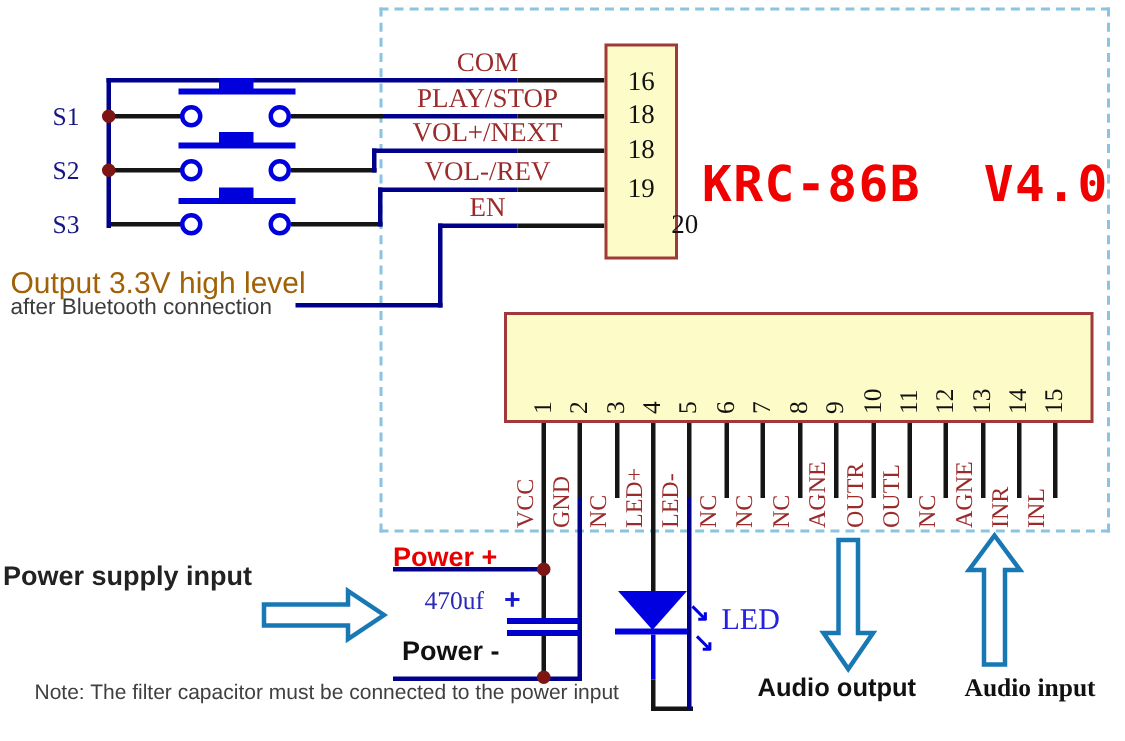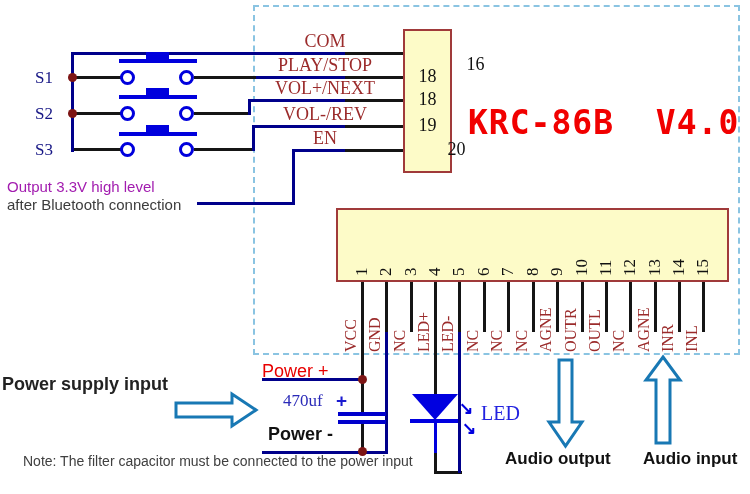--- a/index.html
+++ b/index.html
@@ -86,36 +86,36 @@
   <div class="tab" style="left:146px;top:125px;"></div>
   <div class="bar" style="left:119px;top:132px;width:78px;"></div>
   <div class="circle" style="left:120px;top:142px;"></div>
   <div class="circle" style="left:179px;top:142px;"></div>
 
   <div class="swlabel" style="top:68px;">S1</div>
   <div class="swlabel" style="top:104px;">S2</div>
   <div class="swlabel" style="top:140px;">S3</div>
 
   <div class="ybox" style="left:403px;top:29px;width:49px;height:144px;"></div>
-  <div class="upnum" style="top:54px;padding-left:48px;">16</div>
+  <div class="upnum" style="top:44px;">16</div>
   <div class="upnum" style="top:66px;">18</div>
   <div class="upnum" style="top:89px;">18</div>
   <div class="upnum" style="top:115px;">19</div>
   <div class="upnum" style="top:139px;margin-left:29px;">20</div>
 
   <div class="uplabel" style="top:31px;">COM</div>
   <div class="uplabel" style="top:55px;">PLAY/STOP</div>
   <div class="uplabel" style="top:78px;font-family:Liberation Serif, serif;">VOL+/NEXT</div>
   <div class="uplabel" style="top:128px;">EN</div>
   <div class="uplabel" style="top:104px;">VOL-/REV</div>
 
   <div class="abs" style="left:468px;top:103px;font-family:'DejaVu Sans Mono', monospace;font-size:33px;font-weight:bold;color:#f10000;white-space:pre;letter-spacing:1px;">KRC-86B  V4.0</div>
 
 
-  <div class="blacktxt" style="left:7px;top:178px;font-size:15px;color:#a21caf;">Output 3.3V high level</div>
+  <div class="blacktxt" style="left:7px;top:178px;font-size:20px;color:#a16207;">Output 3.3V high level</div>
   <div class="blacktxt" style="left:7px;top:196px;font-size:15px;color:#3c3c3c;">after Bluetooth connection</div>
 
   <div class="ybox" style="left:336px;top:208px;width:393px;height:74px;"></div>
 
   <div class="pinnum" style="left:332px;top:236px;">1</div>
   <div class="pinnum" style="left:356px;top:236px;">2</div>
   <div class="pinnum" style="left:381px;top:236px;">3</div>
   <div class="pinnum" style="left:405px;top:236px;">4</div>
   <div class="pinnum" style="left:429px;top:236px;">5</div>
   <div class="pinnum" style="left:454px;top:236px;">6</div>
@@ -164,21 +164,21 @@
   <div class="wire blk" style="left:361px;top:332px;width:3px;height:82px;"></div>
   <div class="wire blk" style="left:361px;top:422px;width:3px;height:30px;"></div>
   <div class="wire navy" style="left:385px;top:332px;width:3px;height:122px;"></div>
   <div class="wire navy" style="left:262px;top:378px;width:101px;height:3px;"></div>
   <div class="wire navy" style="left:262px;top:451px;width:126px;height:3px;"></div>
   <div class="plate" style="left:338px;top:412px;"></div>
   <div class="plate" style="left:338px;top:420px;"></div>
   <div class="dot" style="left:358px;top:375px;"></div>
   <div class="dot" style="left:358px;top:447px;"></div>
 
-  <div class="abs" style="left:262px;top:361px;font-size:18px;font-weight:normal;color:#e80000;">Power +</div>
+  <div class="abs" style="left:262px;top:361px;font-size:18px;font-weight:bold;color:#e80000;">Power +</div>
   <div class="abs" style="left:268px;top:424px;font-size:18px;font-weight:bold;color:#111;">Power -</div>
   <div class="abs serif" style="left:283px;top:391px;font-size:17px;color:#2a2ab8;">470uf</div>
   <div class="abs" style="left:336px;top:390px;font-size:19px;font-weight:bold;color:#1a1ad0;">+</div>
 
   <div class="blacktxt" style="left:2px;top:374px;font-size:18px;font-weight:600;color:#222;">Power supply input</div>
   <div class="blacktxt" style="left:23px;top:453px;font-size:14px;">Note: The filter capacitor must be connected to the power input</div>
 
   <svg class="abs" style="left:168px;top:390px;" width="92" height="42">
     <polygon points="8,13 64,13 64,4 88,20 64,36 64,27 8,27" fill="#ffffff" stroke="#1878b4" stroke-width="3"></polygon>
   </svg>
@@ -194,15 +194,15 @@
   <span class="emit" style="left:462px;top:418px;">↘</span>
   <div class="abs serif" style="left:481px;top:402px;font-size:20px;color:#2222e0;">LED</div>
 
   <svg class="abs" style="left:546px;top:358px;" width="40" height="92">
     <polygon points="13,2 26,2 26,64 36,64 19.5,88 3,64 13,64" fill="#ffffff" stroke="#1878b4" stroke-width="3"></polygon>
   </svg>
   <svg class="abs" style="left:643px;top:354px;" width="40" height="92">
     <polygon points="20,3 37,26 27,26 27,89 13,89 13,26 3,26" fill="#ffffff" stroke="#1878b4" stroke-width="3"></polygon>
   </svg>
   <div class="abs boldtxt" style="left:505px;top:449px;font-size:17px;">Audio output</div>
-  <div class="abs boldtxt" style="left:643px;top:449px;font-size:17px;">Audio input</div>
+  <div class="abs boldtxt" style="left:643px;top:449px;font-size:17px;font-family:Liberation Serif, serif;">Audio input</div>
 
 </div>
 
 </body></html>

